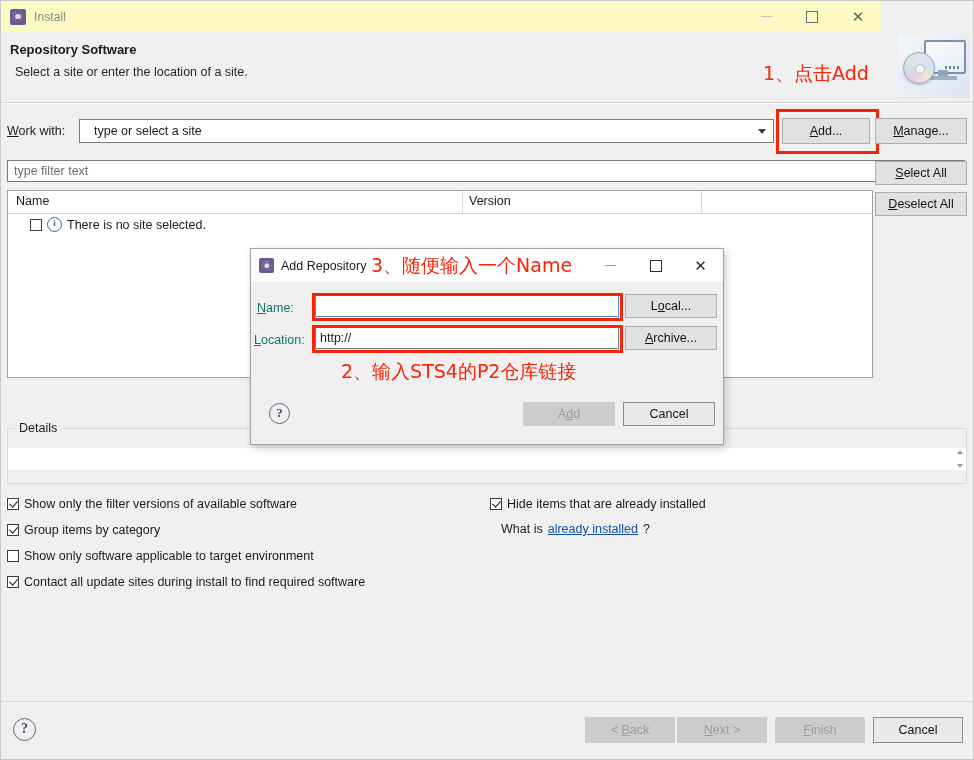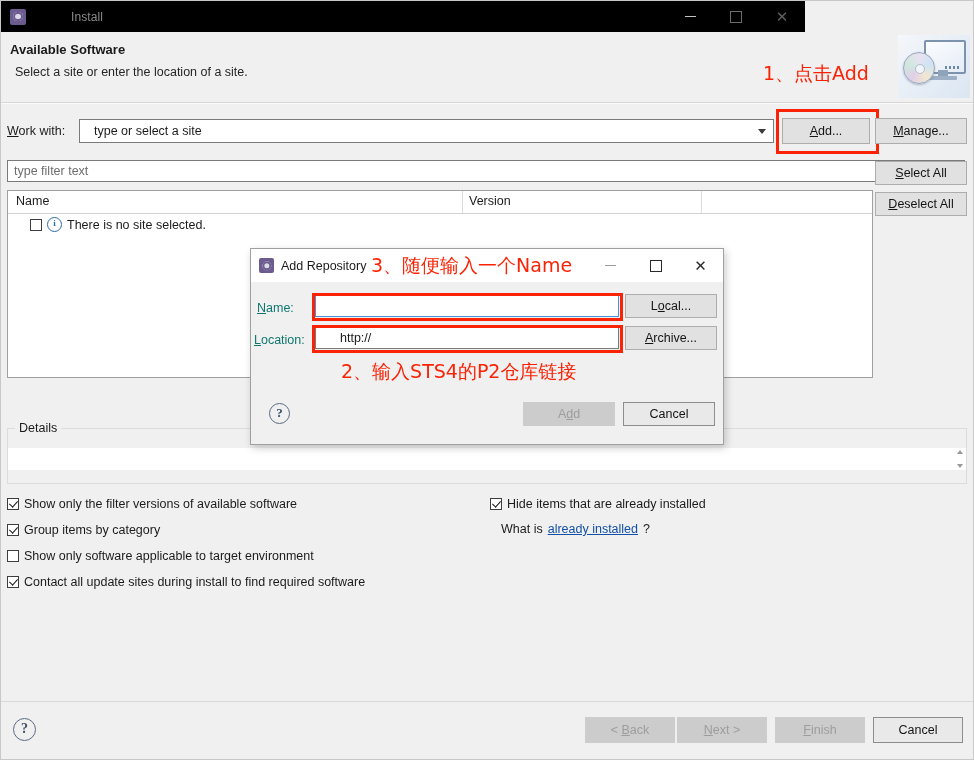--- a/index.html
+++ b/index.html
@@ -14,23 +14,23 @@
     position: relative;
     width: 974px; height: 760px;
     background: #f0f0f0;
     border: 1px solid #c8c8c8;
     box-sizing: border-box;
   }
 
   
   .titlebar {
     position: absolute; top: 0; left: 0;
-    width: 804px; height: 31px;
-    background: #000000;
-    display: flex; align-items: center; gap: 37px;
+    width: 880px; height: 31px;
+    background: #fef9c3;
+    display: flex; align-items: center;
   }
   .title-icon {
     margin-left: 9px; margin-right: 8px;
     width: 16px; height: 16px;
     position: relative;
   }
   .title-text {
     font-size: 12px; color: #8a8a8a;
     letter-spacing: .1px;
   }
@@ -263,21 +263,21 @@
   .dlg-title-icon { margin-left:8px; margin-right:7px; width:15px;height:15px; position:relative; }
   .dlg-title-text { font-size:12.5px; color:#1b1b1b; }
   .dlg-wincontrols { position:absolute; right:0; top:0; height:33px; display:flex; }
   .dlg-winbtn { width:45px; height:33px; display:flex; align-items:center; justify-content:center; color:#2a2a2a; }
 
   .dlg-lbl { position:absolute; font-size:12.5px; color:#0f766e; }
   .dlg-input {
     position:absolute; background:#ffffff;
     border:1px solid #7a7a7a; box-sizing:border-box;
     display:flex; align-items:center;
-    font-size:12.5px; color:#1b1b1b;padding-left:20px;
+    font-size:12.5px; color:#1b1b1b;
   }
   .dlg-input span { padding-left:4px; }
   .dlg-input.focused { border:1px solid #4a90d9; }
 
   .eclipse-icon {
     width:100%; height:100%;
     background:#6b5b8e;
     border-radius:2px;
     position:relative;
   }
@@ -303,21 +303,21 @@
       <div class="winbtn min">
           <div class="dash"></div>
         </div>
       <div class="winbtn">
           <div class="sq"></div>
         </div>
       <div class="winbtn close">✕</div>
     </div>
   </div>
 
-  <div class="hdr-title">Available Software</div>
+  <div class="hdr-title">Repository Software</div>
   <div class="hdr-sub">Select a site or enter the location of a site.</div>
 
   <div class="hdr-banner-img">
     <div class="monitor"></div>
     <div class="mon-dots"></div>
     <div class="mon-stand"></div>
     <div class="mon-base"></div>
     <div class="cd"></div>
   </div>
 

